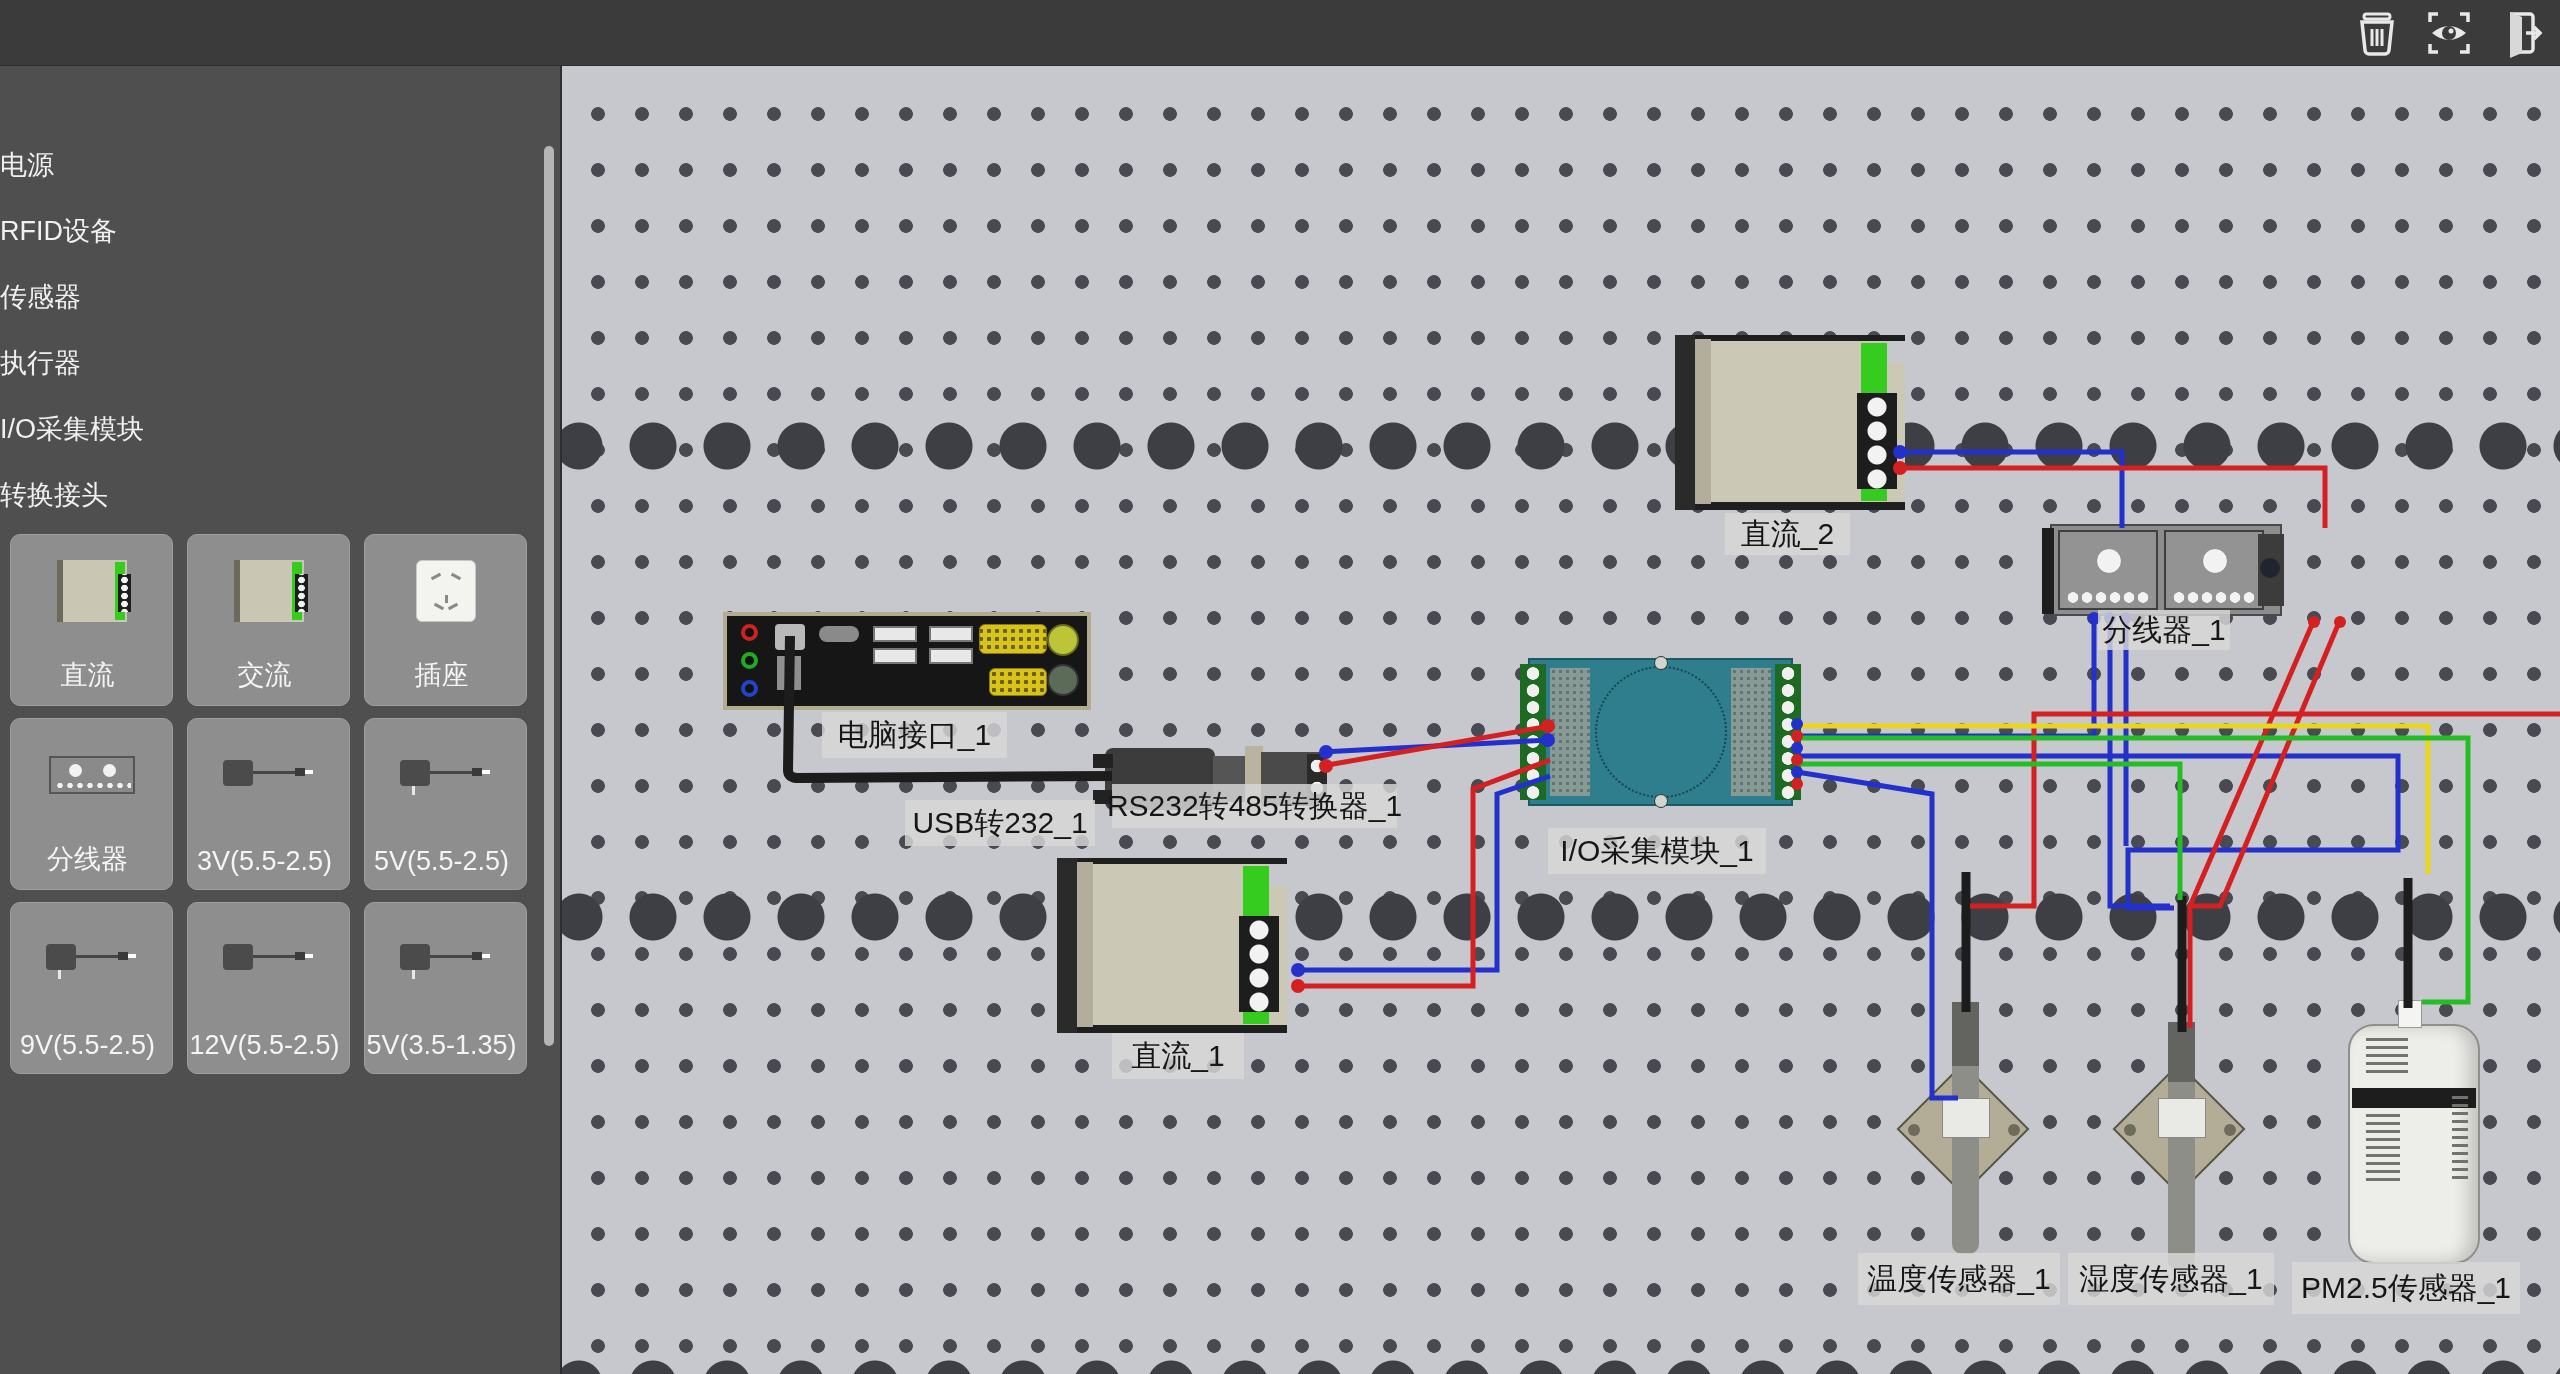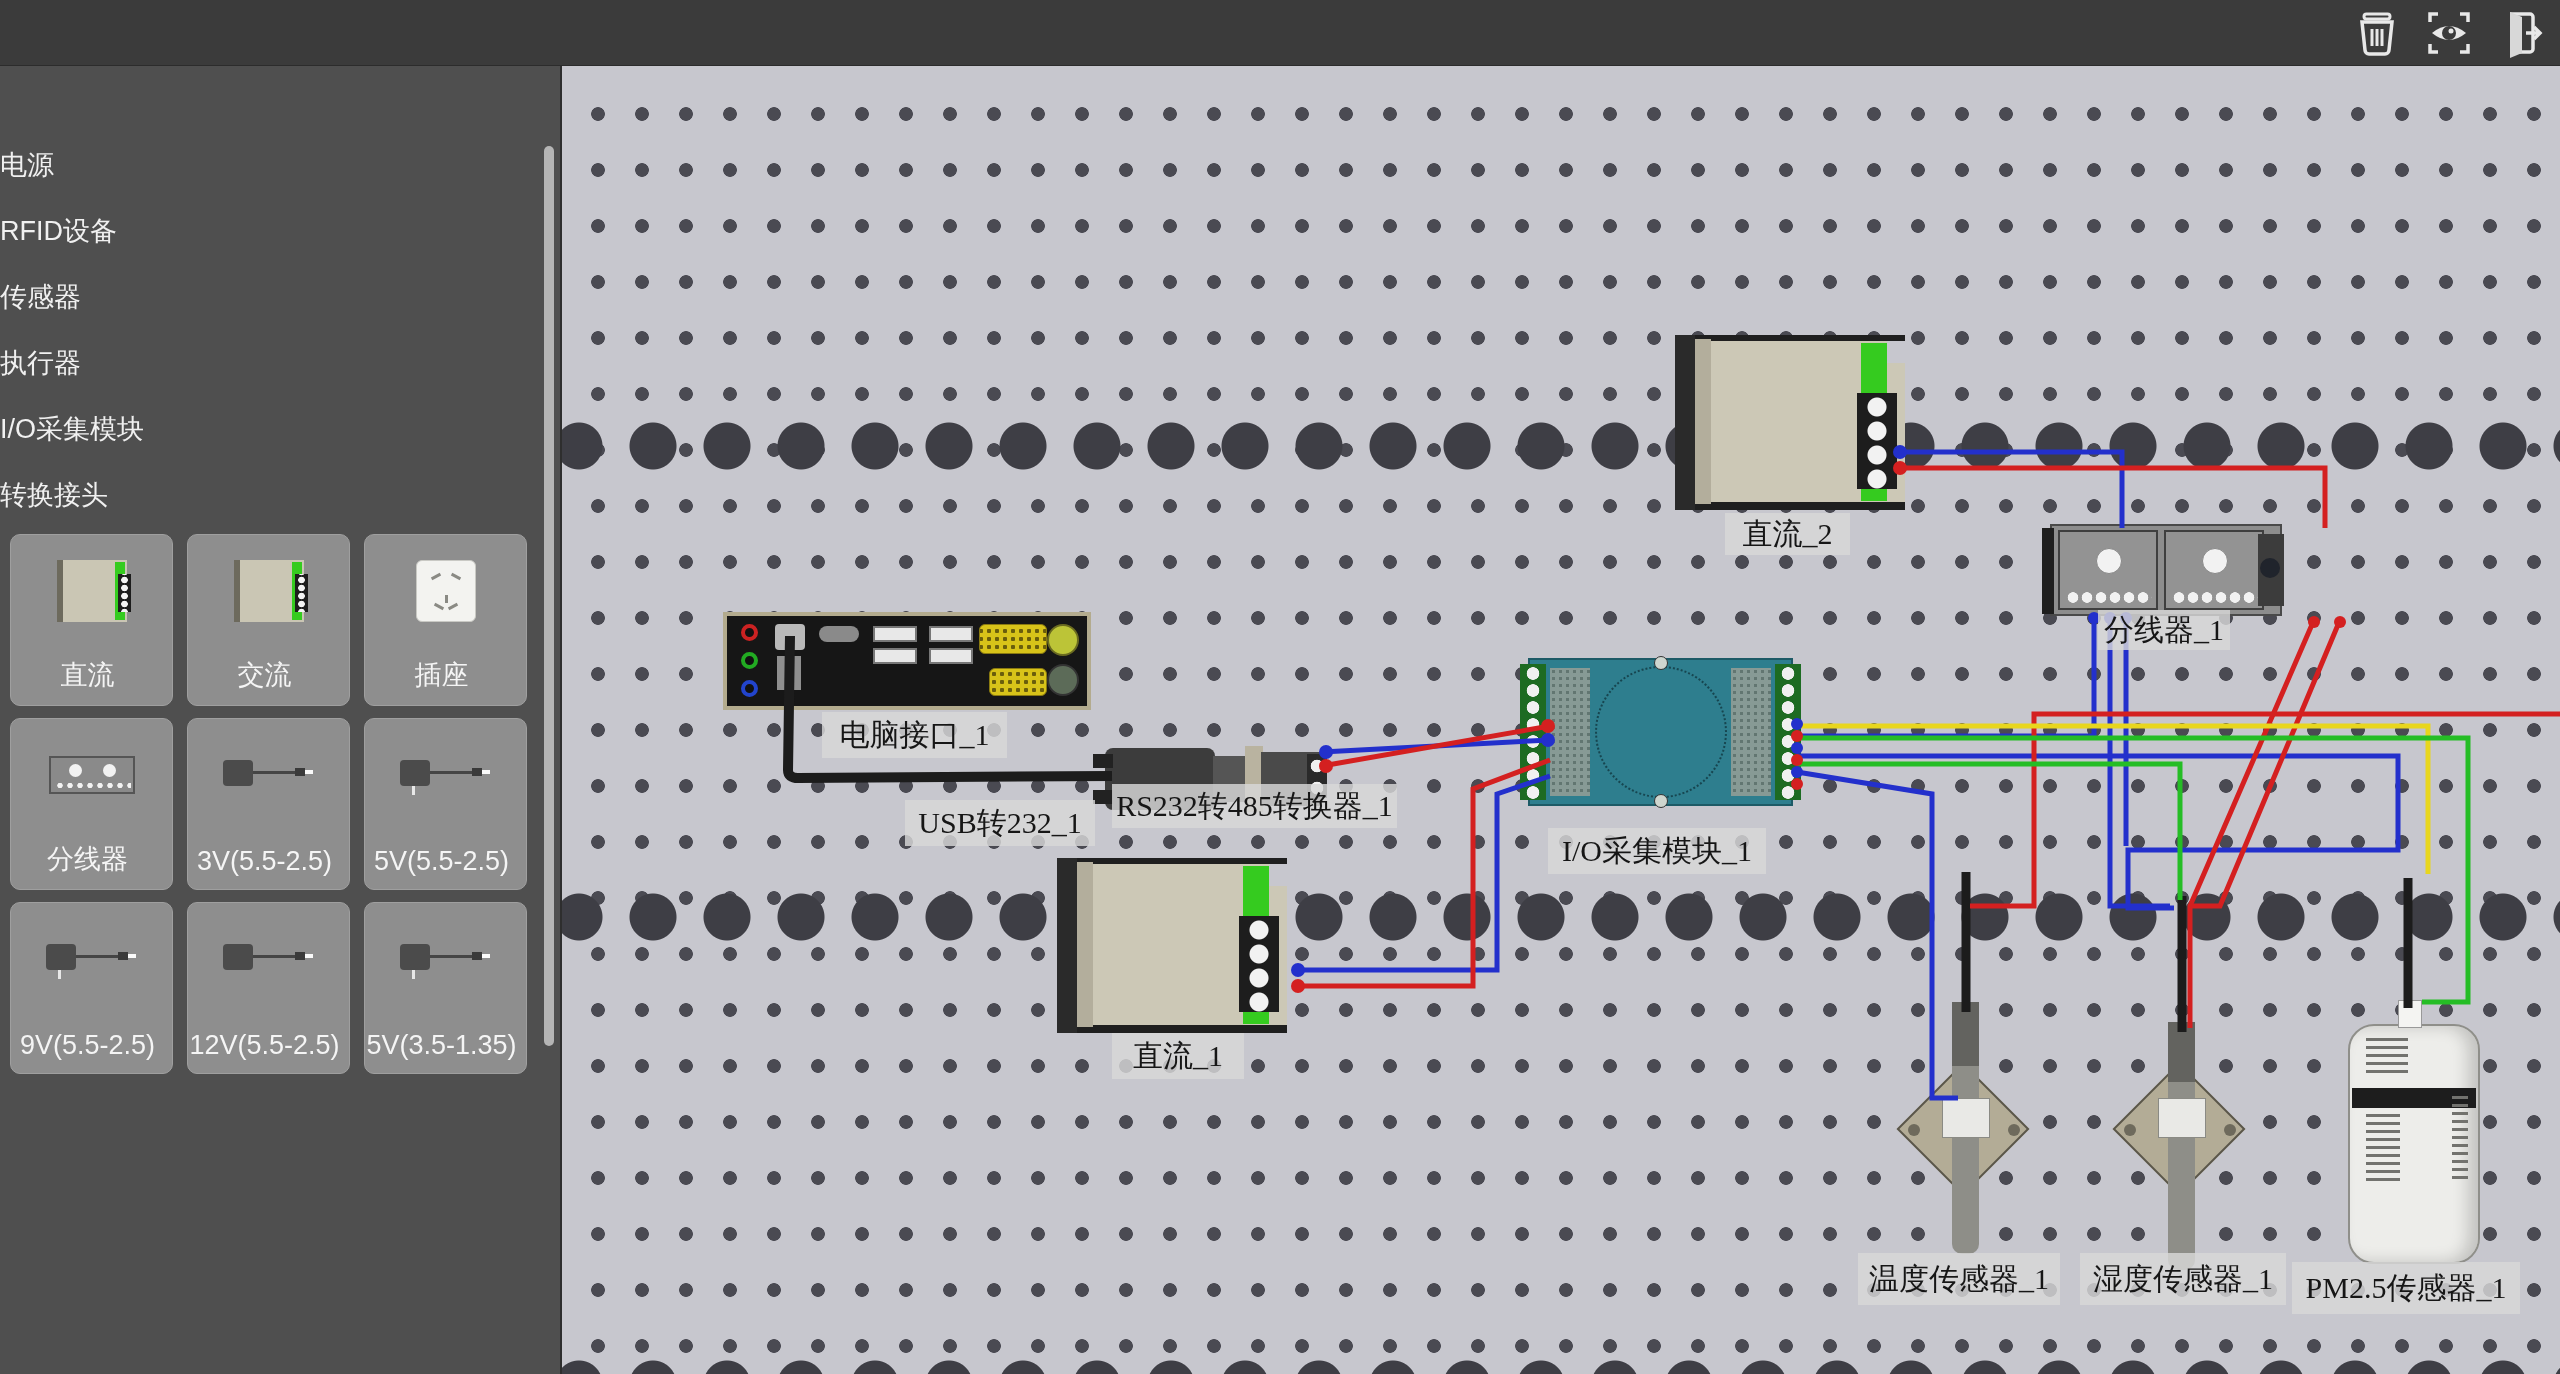--- a/index.html
+++ b/index.html
@@ -59,21 +59,21 @@
   .bigband{position:absolute;left:-20px;width:2040px;height:52px;
     background-image:radial-gradient(circle,#3e3e45 23px,transparent 24px);
     background-size:74px 52px;background-position:0 center;}
   #band1{top:354px;} 
   #band2{top:825px;} 
   #band3{top:1282px;height:26px;background-size:74px 60px;background-position:0 6px;}
 
   .dev{position:absolute;z-index:2;}
   .wires{position:absolute;left:0;top:0;width:1998px;height:1308px;z-index:3;pointer-events:none;}
   .dlabel{position:absolute;z-index:4;background:rgba(216,216,216,.82);color:#161616;font-size:30px;
-    display:flex;align-items:center;justify-content:center;white-space:nowrap;padding:0 8px;font-family:Liberation Serif, serif;}
+    display:flex;align-items:center;justify-content:center;white-space:nowrap;padding:0 8px;}
 
   
   .psu{width:230px;height:175px;background:#ccc8b6;border-top:6px solid #1f1f1f;border-bottom:8px solid #1f1f1f;}
   .psu .ledge{position:absolute;left:0;top:-6px;width:20px;height:175px;background:#2a2a2a;}
   .psu .ledge2{position:absolute;left:20px;top:-2px;width:16px;height:165px;background:#b3ae9c;}
   .psu .green{position:absolute;right:18px;top:2px;width:26px;height:158px;background:#35cb1f;}
   .psu .term{position:absolute;right:8px;top:52px;width:40px;height:96px;background:#1d1d1d;
     background-image:radial-gradient(circle,#f2f2f2 9px,transparent 10px);background-size:40px 24px;background-position:center 2px;}
   .psu .notch{position:absolute;right:0;top:0;width:18px;height:22px;background:#c7c7ce;}
 
@@ -420,20 +420,20 @@
     <div class="dlabel" style="left:1296px;top:1187px;width:202px;height:52px;">温度传感器_1</div>
 
     <div class="dev probe" style="left:1556px;top:950px;width:130px;height:330px;">
       <i class="diamond" style="left:14px;top:66px;"></i>
       <i class="hole" style="left:6px;top:108px;"></i>
         <i class="hole" style="left:106px;top:108px;"></i>
       <i class="cyltop" style="left:50px;top:6px;height:62px;"></i>
       <i class="cyl" style="left:50px;top:66px;height:188px;"></i>
       <i class="clamp" style="left:40px;top:82px;"></i>
     </div>
-    <div class="dlabel" style="left:1506px;top:1187px;width:206px;height:52px;margin-left:12px;">湿度传感器_1</div>
+    <div class="dlabel" style="left:1506px;top:1187px;width:206px;height:52px;">湿度传感器_1</div>
 
     <div class="dev pm" style="left:1786px;top:958px;">
       <i class="conn"></i><i class="band"></i><i class="vent va"></i><i class="vent vb"></i><i class="vent vc"></i><i class="vd"></i>
     </div>
     <div class="dlabel" style="left:1730px;top:1196px;width:228px;height:52px;">PM2.5传感器_1</div>
   </div>
 </div>
 
 </body></html>

